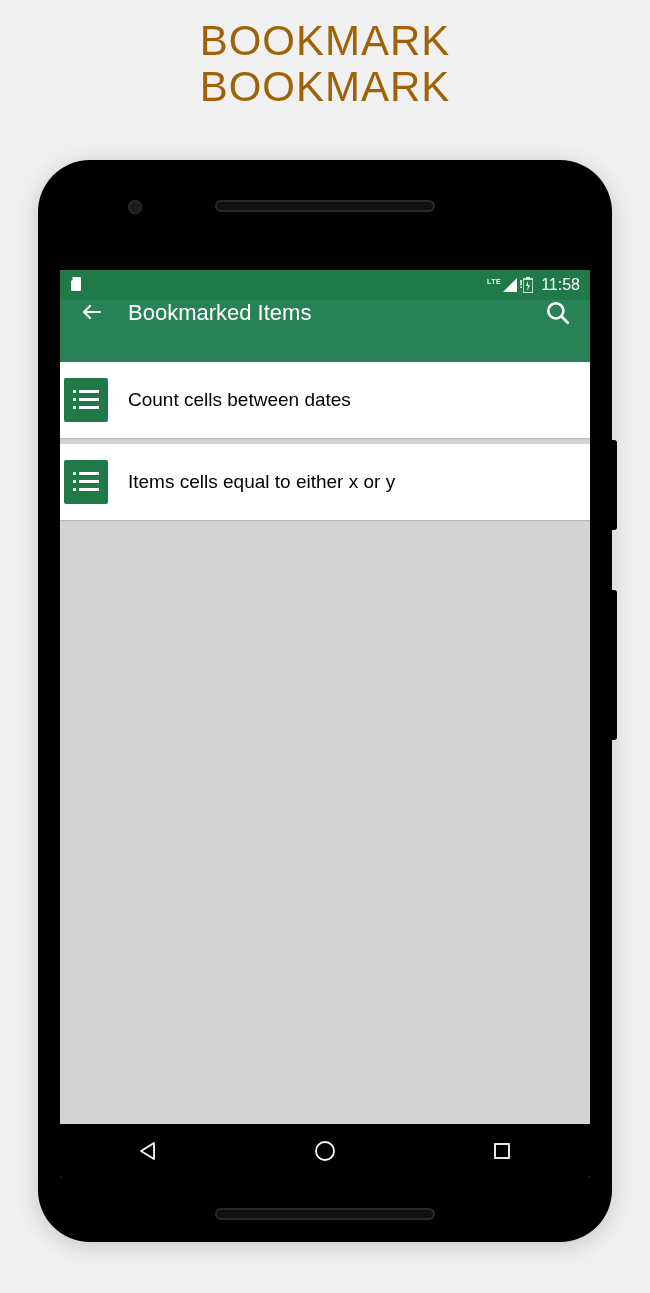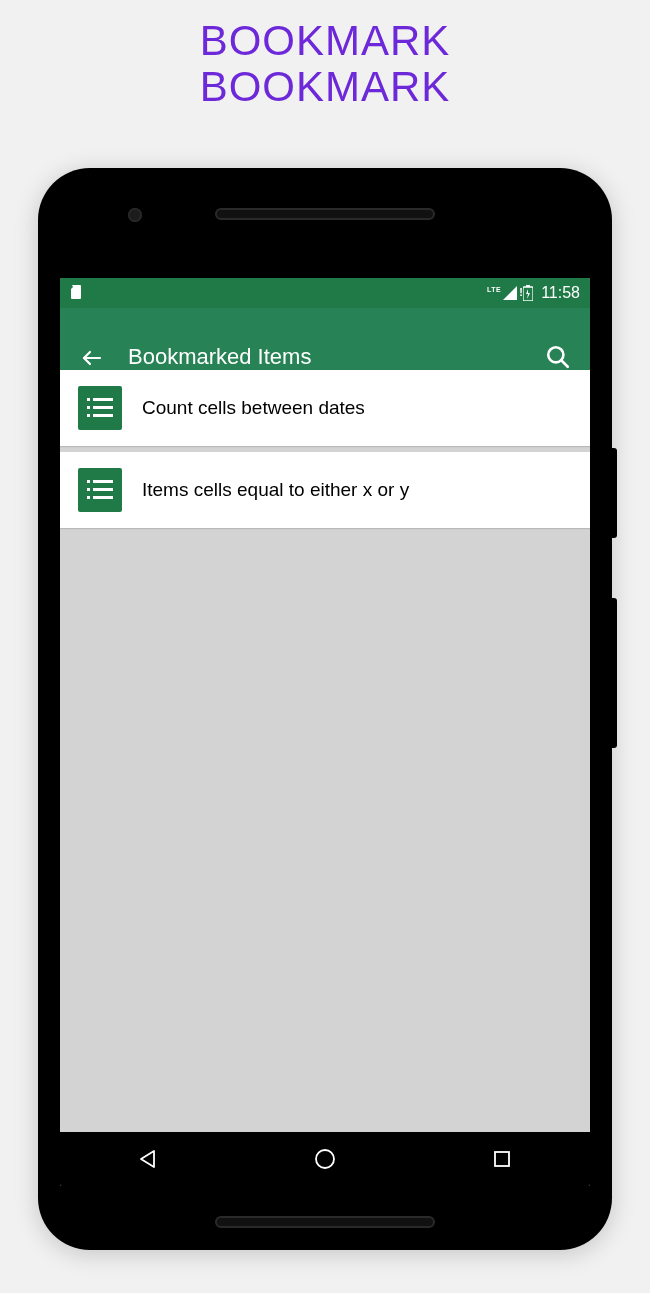--- a/index.html
+++ b/index.html
@@ -16,31 +16,31 @@
   }
   .page {
     width: 650px;
     height: 1293px;
     position: relative;
   }
   .promo-title {
     text-align: center;
     font-size: 42px;
     font-weight: 400;
-    color: #6d28d9;
+    color: #a16207;
     letter-spacing: 1px;
     line-height: 1.1;
     padding-top: 18px;
     font-stretch: condensed;
     font-family: "Arial Narrow", Arial, sans-serif;
   }
   .phone-frame {
     position: absolute;
     left: 38px;
-    top: 168px;
+    top: 160px;
     width: 574px;
     height: 1082px;
     background: #000;
     border-radius: 52px;
     box-shadow: 0 4px 24px rgba(0,0,0,0.18);
   }
   
   .phone-frame::before {
     content: "";
     position: absolute;
@@ -159,21 +159,21 @@
   .status-time {
     font-size: 16px;
     font-weight: 500;
     margin-left: 2px;
   }
   
   .app-bar {
     height: 62px;
     background: #278255;
     display: flex;
-    align-items: flex-end;
+    align-items: flex-start;
     padding: 0 14px;
     color: #fff;
   }
   .back-btn {
     width: 36px;
     display: flex;
     align-items: center;
     justify-content: center;
     cursor: pointer;
   }
@@ -192,21 +192,21 @@
   }
   
   .list {
     padding: 0;
   }
   .list-item {
     background: #fff;
     margin-bottom: 6px;
     display: flex;
     align-items: center;
-    padding: 16px 18px;
+    padding: 16px 4px;
     box-shadow: 0 1px 1px rgba(0,0,0,0.12);
     cursor: pointer;
   }
   .item-icon {
     width: 44px;
     height: 44px;
     background: #1f7a48;
     border-radius: 2px;
     flex: 0 0 44px;
     display: flex;

